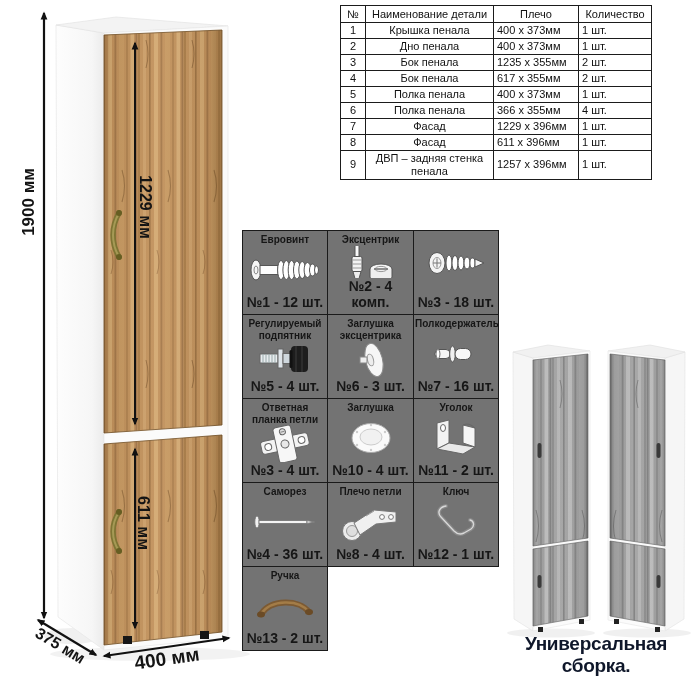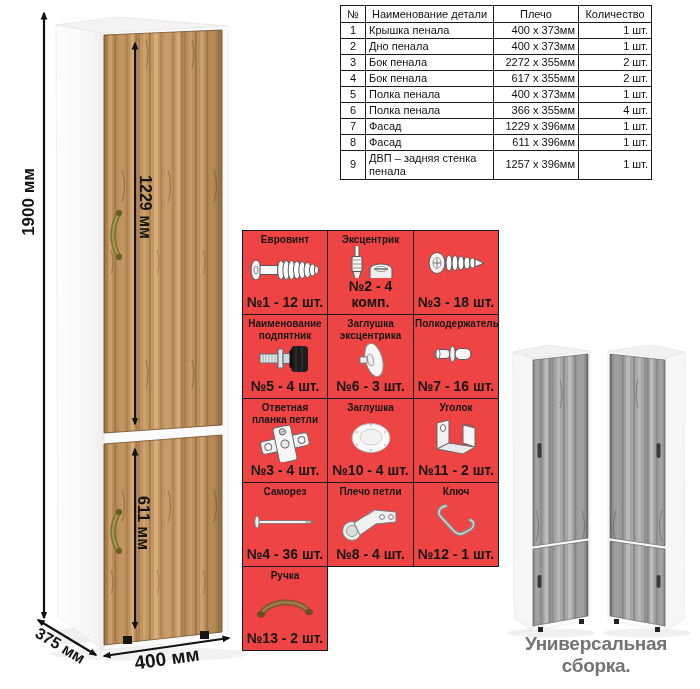--- a/index.html
+++ b/index.html
@@ -21,49 +21,49 @@
   
   table.parts{
     position:absolute;left:340px;top:5px;width:311px;z-index:3;
     border-collapse:collapse;table-layout:fixed;font-size:11px;line-height:1.18;
   }
   table.parts th,table.parts td{
     border:1.5px solid #1b1b1b;padding:1px 3px;vertical-align:middle;
   }
   table.parts th{font-weight:normal;text-align:center;height:14px;}
   td.c-num{text-align:center;}
-  td.c-name{text-align:left;padding-left:5px;}
-  td.c-size,td.c-qty{text-align:right;}
+  td.c-name{text-align:center;padding-left:5px;}
+  td.c-size,td.c-qty{text-align:left;}
   table.parts tr{height:14px;}
   table.parts tr.tall{height:29px;}
 
   
   .hw-grid{
     position:absolute;left:242px;top:230px;z-index:3;
     display:grid;grid-template-columns:85px 86px 85px;grid-auto-rows:84px;
     border-top:1.5px solid #1a1a1a;border-left:1.5px solid #1a1a1a;
     background:transparent;
   }
   .hw-cell{
     border-right:1.5px solid #1a1a1a;border-bottom:1.5px solid #1a1a1a;
-    display:flex;flex-direction:column;align-items:stretch;background:#ef4444;
+    display:flex;flex-direction:column;align-items:stretch;background:#737373;
   }
   .hw-title{
     font-weight:bold;font-size:10px;line-height:1.15;text-align:center;
     padding:3px 1px 0;color:#161616;
   }
   .hw-icon{flex:1;display:flex;align-items:center;justify-content:center;overflow:hidden;}
   .hw-qty{
     font-weight:bold;font-size:14px;text-align:center;padding:0 0 4px;color:#161616;
   }
 
   
   .caption{
     position:absolute;left:492px;top:633px;width:208px;z-index:3;
-    font-weight:bold;font-size:19px;letter-spacing:-0.3px;text-align:center;color:#737373;
+    font-weight:bold;font-size:19px;letter-spacing:-0.3px;text-align:center;color:#0f172a;
   }
 </style>
 </head>
 <body>
 
 <div class="stage">
 
   <svg class="scene" width="700" height="689" viewBox="0 0 700 689">
     <defs>
       <marker id="ah" markerWidth="9" markerHeight="9" refX="6.5" refY="4" orient="auto-start-reverse" markerUnits="userSpaceOnUse">
@@ -218,21 +218,21 @@
         </tr>
       <tr>
           <td class="c-num">2</td>
           <td class="c-name">Дно пенала</td>
           <td class="c-size">400 х 373мм</td>
           <td class="c-qty">1 шт.</td>
         </tr>
       <tr>
           <td class="c-num">3</td>
           <td class="c-name">Бок пенала</td>
-          <td class="c-size">2272 х 355мм</td>
+          <td class="c-size">1235 х 355мм</td>
           <td class="c-qty">2 шт.</td>
         </tr>
       <tr>
           <td class="c-num">4</td>
           <td class="c-name">Бок пенала</td>
           <td class="c-size">617 х 355мм</td>
           <td class="c-qty">2 шт.</td>
         </tr>
       <tr>
           <td class="c-num">5</td>
@@ -321,21 +321,21 @@
           <ellipse cx="35" cy="17" rx="3" ry="7" fill="#fff" stroke="#555"></ellipse>
           <ellipse cx="41" cy="17" rx="3" ry="6" fill="#fff" stroke="#555"></ellipse>
           <ellipse cx="46.5" cy="17" rx="2.6" ry="5" fill="#fff" stroke="#555"></ellipse>
           <path d="M49,13 L58,17 L49,21 Z" fill="#f2f2f2" stroke="#555"></path>
         </svg>
       </div>
       <div class="hw-qty">№3 - 18 шт.</div>
     </div>
 
     <div class="hw-cell">
-      <div class="hw-title">Наименование подпятник</div>
+      <div class="hw-title">Регулируемый подпятник</div>
       <div class="hw-icon">
         <svg width="54" height="40" viewBox="0 0 54 40">
           <rect x="2" y="14" width="18" height="9" fill="#e8ecef" stroke="#666"></rect>
           <line x1="5" y1="14" x2="5" y2="23" stroke="#9aa"></line>
             <line x1="8" y1="14" x2="8" y2="23" stroke="#9aa"></line>
           <line x1="11" y1="14" x2="11" y2="23" stroke="#9aa"></line>
             <line x1="14" y1="14" x2="14" y2="23" stroke="#9aa"></line>
           <line x1="17" y1="14" x2="17" y2="23" stroke="#9aa"></line>
           <rect x="20" y="9" width="5" height="19" fill="#dde3e8" stroke="#666"></rect>
           <rect x="25" y="13.5" width="8" height="10" fill="#cfd7dd" stroke="#666"></rect>

